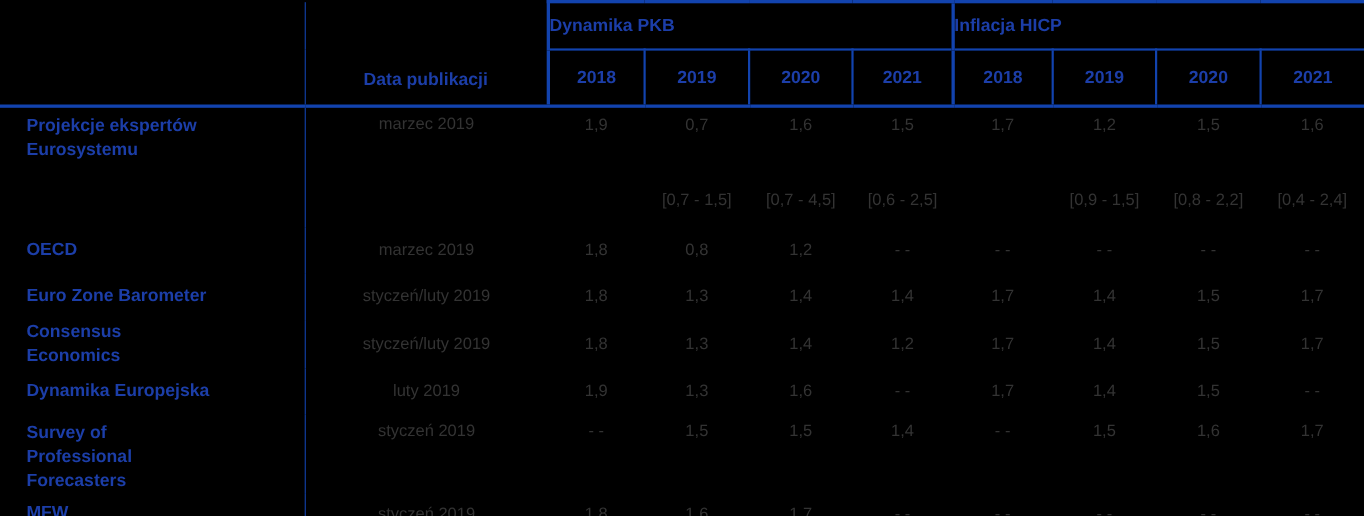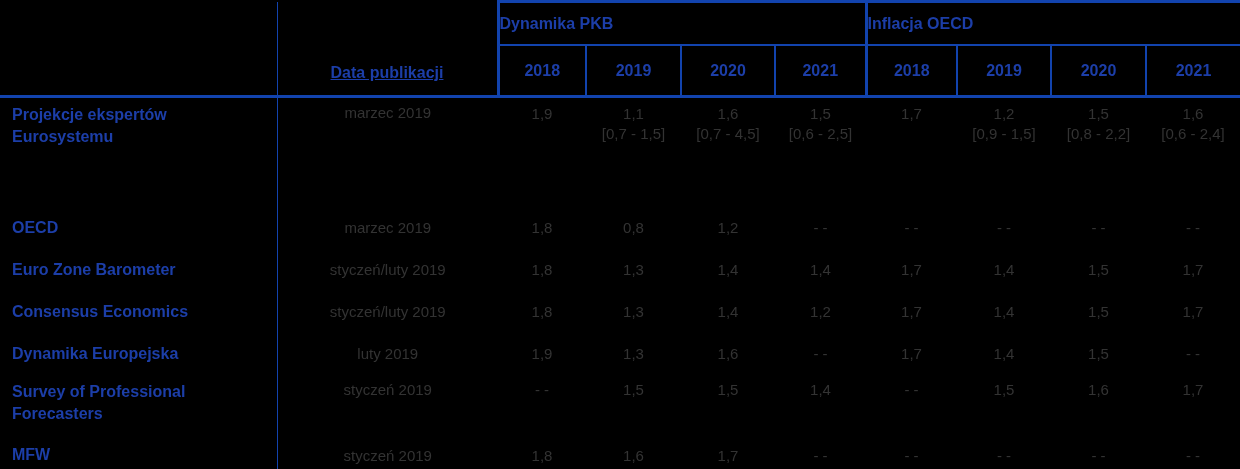--- a/index.html
+++ b/index.html
@@ -17,45 +17,45 @@
     border-top:3px solid var(--line);
     border-bottom:2px solid var(--line);
     color:var(--blue);font-weight:bold;font-size:16px;text-align:left;
     height:41px;vertical-align:middle;
   }
   .g-left{border-left:3px solid var(--line);}
   .corner{border-right:1px solid var(--line);border-bottom:3px solid var(--line);}
   .datehdr{
     border-bottom:3px solid var(--line);
     color:var(--blue);font-weight:bold;font-size:16px;text-align:center;
-    vertical-align:bottom;padding-bottom:13px;text-decoration:underline;
+    vertical-align:bottom;padding-bottom:13px;
   }
   .year{
     border-left:2px solid var(--line);
     border-bottom:3px solid var(--line);
     color:var(--blue);font-weight:bold;font-size:16px;text-align:center;
     height:49px;vertical-align:middle;
   }
   .year.gfirst{border-left-width:3px;}
   
   tbody td{font-size:15px;color:var(--ink);vertical-align:middle;}
   .lbl{
     border-right:1px solid var(--line);
     color:var(--blue);font-weight:bold;font-size:16px;line-height:22px;
-    text-align:left;padding-left:12px;padding-right:80px;
+    text-align:left;padding-left:24px;padding-right:80px;
   }
   .date,.num{text-align:center;}
   tr.r-top td{vertical-align:top;padding-top:6px;}
   tr.r0{height:110px;}
   tr.r1,tr.r2,tr.r3,tr.r4{height:42px;}
   tr.r5{height:62px;margin-top:48px;}
   tr.r6{height:38px;}
   tr.r6 td{border-bottom:2px solid var(--line);}
   .val{line-height:20px;}
-  .range{line-height:20px;white-space:nowrap;}
+  .range{line-height:20px;margin-top:48px;white-space:nowrap;}
 </style>
 </head>
 <body>
 
 <table>
   <colgroup>
     <col style="width:277px">
       <col style="width:221px">
     <col style="width:88px">
       <col style="width:95px">
@@ -64,21 +64,21 @@
     <col style="width:91px">
       <col style="width:94px">
       <col style="width:95px">
       <col style="width:94px">
   </colgroup>
   <thead>
     <tr>
       <td class="corner" rowspan="2"></td>
       <td class="datehdr" rowspan="2">Data publikacji</td>
       <td class="group-cell g-left" colspan="4">Dynamika PKB</td>
-      <td class="group-cell g-left" colspan="4">Inflacja OECD</td>
+      <td class="group-cell g-left" colspan="4">Inflacja HICP</td>
     </tr>
     <tr>
       <td class="year gfirst">2018</td>
       <td class="year">2019</td>
       <td class="year">2020</td>
       <td class="year">2021</td>
       <td class="year gfirst">2018</td>
       <td class="year">2019</td>
       <td class="year">2020</td>
       <td class="year">2021</td>
@@ -86,21 +86,21 @@
   </thead>
   <tbody>
     <tr class="r0 r-top">
       <td class="lbl">Projekcje ekspertów Eurosystemu</td>
       <td class="date">marzec 2019</td>
       <td class="num">
         <div class="val">1,9</div>
         <div class="range"></div>
       </td>
       <td class="num">
-        <div class="val">1,1</div>
+        <div class="val">0,7</div>
         <div class="range">[0,7 - 1,5]</div>
       </td>
       <td class="num">
         <div class="val">1,6</div>
         <div class="range">[0,7 - 4,5]</div>
       </td>
       <td class="num">
         <div class="val">1,5</div>
         <div class="range">[0,6 - 2,5]</div>
       </td>
@@ -111,21 +111,21 @@
       <td class="num">
         <div class="val">1,2</div>
         <div class="range">[0,9 - 1,5]</div>
       </td>
       <td class="num">
         <div class="val">1,5</div>
         <div class="range">[0,8 - 2,2]</div>
       </td>
       <td class="num">
         <div class="val">1,6</div>
-        <div class="range">[0,6 - 2,4]</div>
+        <div class="range">[0,4 - 2,4]</div>
       </td>
     </tr>
     <tr class="r1">
       <td class="lbl">OECD</td>
       <td class="date">marzec 2019</td>
       <td class="num">1,8</td>
       <td class="num">0,8</td>
       <td class="num">1,2</td>
       <td class="num">- -</td>
       <td class="num">- -</td>

